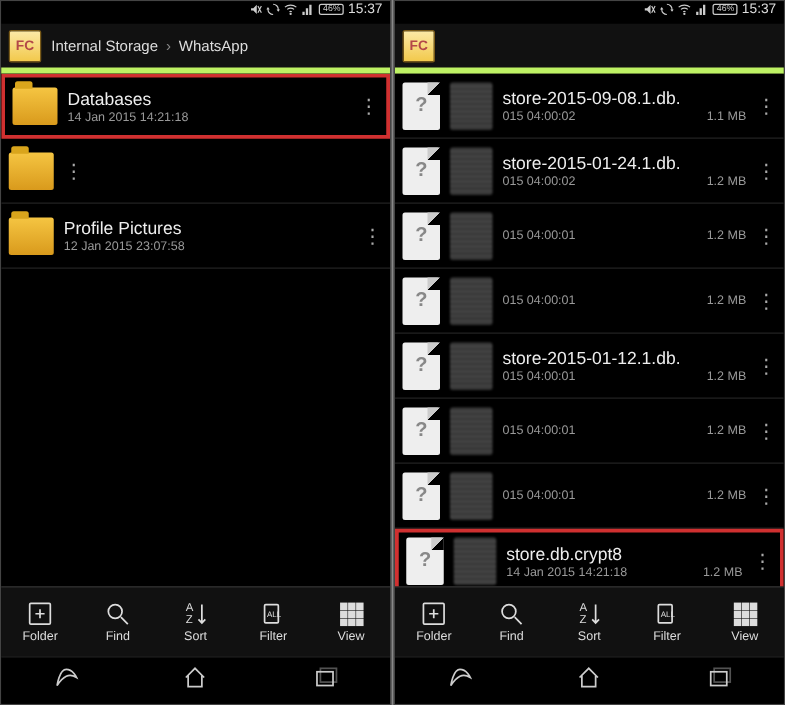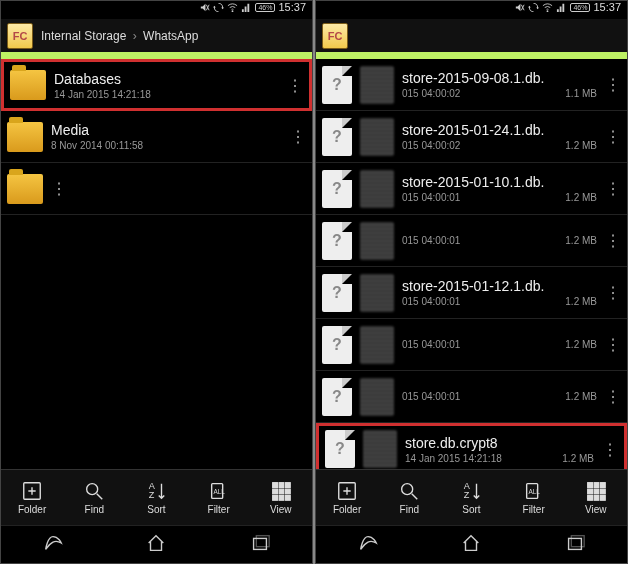--- a/index.html
+++ b/index.html
@@ -3,21 +3,21 @@
 <meta charset="utf-8">
 <style>
   * { margin: 0; padding: 0; box-sizing: border-box; font-family: Arial, Helvetica, sans-serif; }
   body { background: #888; width: 628px; height: 564px; display: flex; gap: 2px; overflow: hidden; }
   .screen { width: 313px; height: 564px; background: #000; display: flex; flex-direction: column; border: 1px solid #444; }
   .status-bar { height: 18px; background: #000; display: flex; justify-content: flex-end; align-items: flex-start; gap: 4px; padding: 0 6px; color: #ddd; font-size: 10px; }
   .status-icons { display: flex; align-items: center; gap: 3px; }
   .stat-ic { width: 11px; height: 11px; display: inline-flex; align-items: center; justify-content: center; }
   .batt { border: 1px solid #ccc; border-radius: 2px; font-size: 7px; padding: 0 2px; color: #ccc; }
   .clock { font-size: 11px; color: #ddd; }
-  .titlebar { height: 40px; background: #111; display: flex; align-items: center; gap: 8px; padding: 0 6px; border-bottom: 7px solid #bef264; }
+  .titlebar { height: 40px; background: #111; display: flex; align-items: center; gap: 8px; padding: 0 6px; border-bottom: 5px solid #bef264; }
   .app-icon { width: 26px; height: 26px; background: linear-gradient(#fce9a6,#f2c94c); border: 1px solid #7a5b18; border-radius: 2px; display: flex; align-items: center; justify-content: center; font-weight: bold; color: #b34848; font-size: 11px; }
   .breadcrumb { flex: 1; color: #ddd; font-size: 12px; white-space: nowrap; overflow: hidden; }
   .crumb-sep { color: #888; margin: 0 3px; }
   .list { flex: 1; overflow: hidden; background: #000; }
   .row { display: flex; align-items: center; height: 52px; padding: 4px 6px; border-bottom: 1px solid #222; gap: 8px; position: relative; }
   .row.highlight { border: 3px solid #d03030; }
   .folder-ic { width: 36px; height: 30px; background: linear-gradient(#f5c542,#d99a1c); border-radius: 2px; position: relative; flex-shrink: 0; }
   .folder-ic:before { content: ""; position: absolute; top: -5px; left: 2px; width: 14px; height: 6px; background: #d9a51c; border-radius: 2px 2px 0 0; }
   .file-ic { width: 30px; height: 38px; background: #eee; border-radius: 2px; position: relative; flex-shrink: 0; display: flex; align-items: center; justify-content: center; color: #888; font-size: 16px; font-weight: bold; }
   .file-ic:after { content: ""; position: absolute; top: 0; right: 0; width: 10px; height: 10px; background: linear-gradient(135deg,#ccc 49%,#000 51%); }
@@ -79,31 +79,31 @@
           <div class="row-title">Databases</div>
           <div class="row-sub">
             <span>14 Jan 2015 14:21:18</span>
             <span></span>
           </div>
         </div>
         <div class="row-more">⋮</div>
       </div>
       <div class="row">
         <div class="folder-ic"></div>
-        <div class="row-main">
-          <div class="row-title">Media</div>
-          <div class="row-sub">
-            <span>8 Nov 2014 00:11:58</span>
+        <div class="row-more">⋮</div>
+      </div>
+      <div class="row">
+        <div class="folder-ic"></div>
+        <div class="row-main">
+          <div class="row-title">Profile Pictures</div>
+          <div class="row-sub">
+            <span>12 Jan 2015 23:07:58</span>
             <span></span>
           </div>
         </div>
-        <div class="row-more">⋮</div>
-      </div>
-      <div class="row">
-        <div class="folder-ic"></div>
         <div class="row-more">⋮</div>
       </div>
     </div>
   <div class="bottom-bar">
     <div class="bbtn">
         <svg viewBox="0 0 24 24">
           <rect x="3" y="3" width="18" height="18" rx="1"></rect>
           <path d="M12 8v8M8 12h8"></path>
         </svg>
         <span>Folder</span>
@@ -213,21 +213,20 @@
             <span>015 04:00:02</span>
             <span>1.2 MB</span>
           </div>
         </div>
         <div class="row-more">⋮</div>
       </div>
       <div class="row">
         <div class="file-ic">?</div>
         <div class="blur"></div>
         <div class="row-main">
-          <div class="row-title">store-2015-01-10.1.db.</div>
           <div class="row-sub">
             <span>015 04:00:01</span>
             <span>1.2 MB</span>
           </div>
         </div>
         <div class="row-more">⋮</div>
       </div>
       <div class="row">
         <div class="file-ic">?</div>
         <div class="blur"></div>

